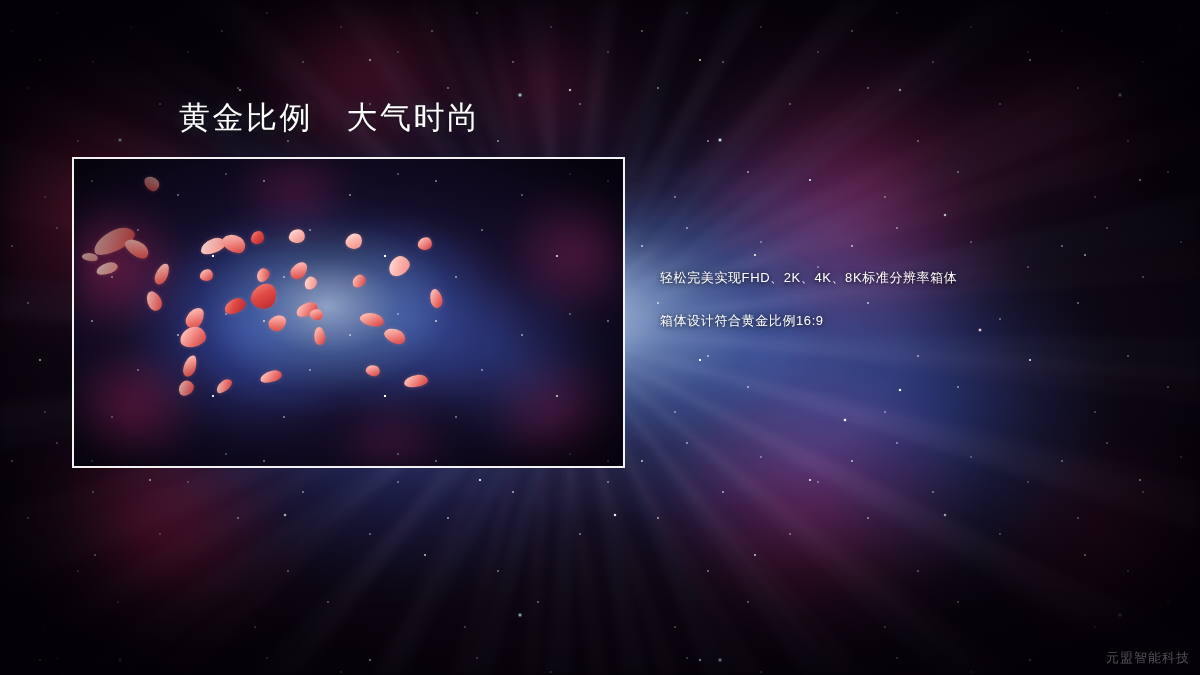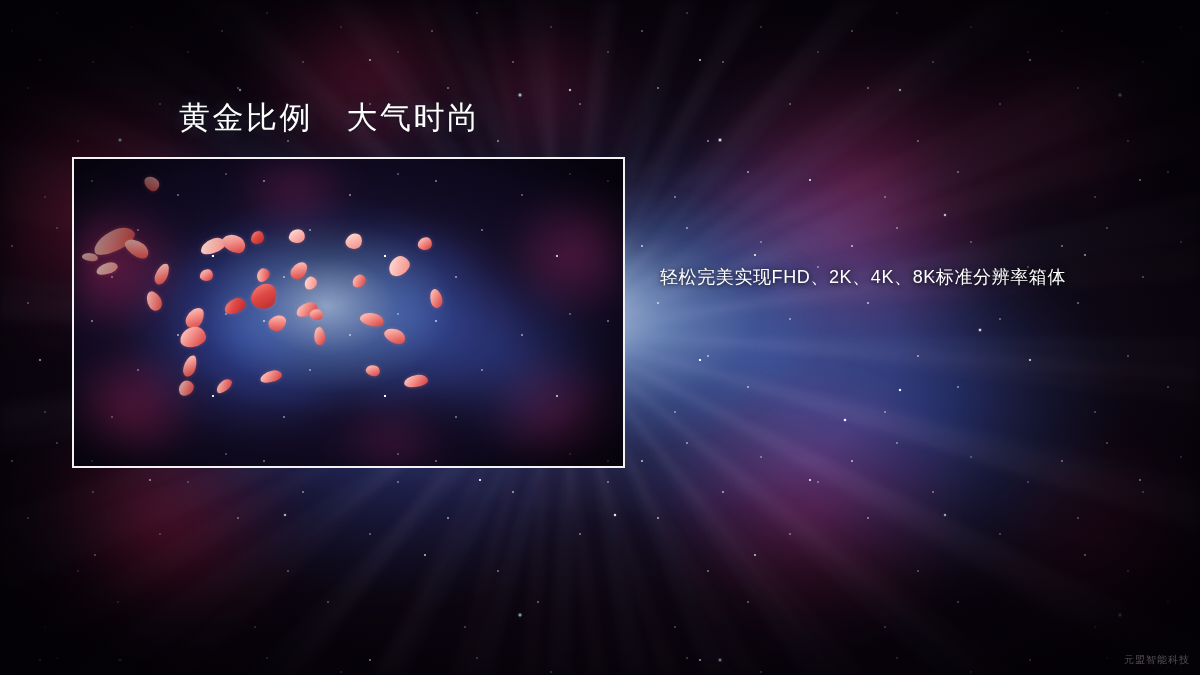--- a/index.html
+++ b/index.html
@@ -200,34 +200,34 @@
 
   
   .body-text {
     position: absolute;
     left: 660px;
     top: 256px;
     width: 520px;
   }
   .body-line {
     color: #ffffff;
-    font-size: 18px;
+    font-size: 13px;
     line-height: 43px;
     letter-spacing: 0.6px;
     white-space: nowrap;
     text-shadow: 0 1px 4px rgba(0,0,0,0.6), 0 0 10px rgba(0,0,0,0.35);
   }
 
   
   .watermark {
     position: absolute;
     right: 10px;
     bottom: 8px;
     color: rgba(190,185,190,0.42);
-    font-size: 10px;
+    font-size: 13px;
     letter-spacing: 1px;
   }
 </style>
 </head>
 <body>
 
 <div id="slide">
 
   <div class="bg-layer bg-base"></div>
   <div class="bg-layer bg-blue"></div>
@@ -283,17 +283,18 @@
       <div class="petal" style="left:344px; top:78px;  width:14px; height:13px; transform:rotate(6deg);"></div>
       <div class="petal" style="left:356px; top:130px; width:12px; height:19px; transform:rotate(-18deg);"></div>
       <div class="petal" style="left:330px; top:216px; width:24px; height:12px; transform:rotate(-6deg);"></div>
       <div class="petal" style="left:292px; top:206px; width:14px; height:11px; transform:rotate(24deg);"></div>
     </div>
     <div class="ph-vig"></div>
   </div>
 
   <div class="body-text">
     <div class="body-line">轻松完美实现FHD、2K、4K、8K标准分辨率箱体</div>
+    <div class="body-line">箱体设计符合黄金比例16:9</div>
   </div>
 
   <div class="watermark">元盟智能科技</div>
 
 </div>
 
 </body></html>

